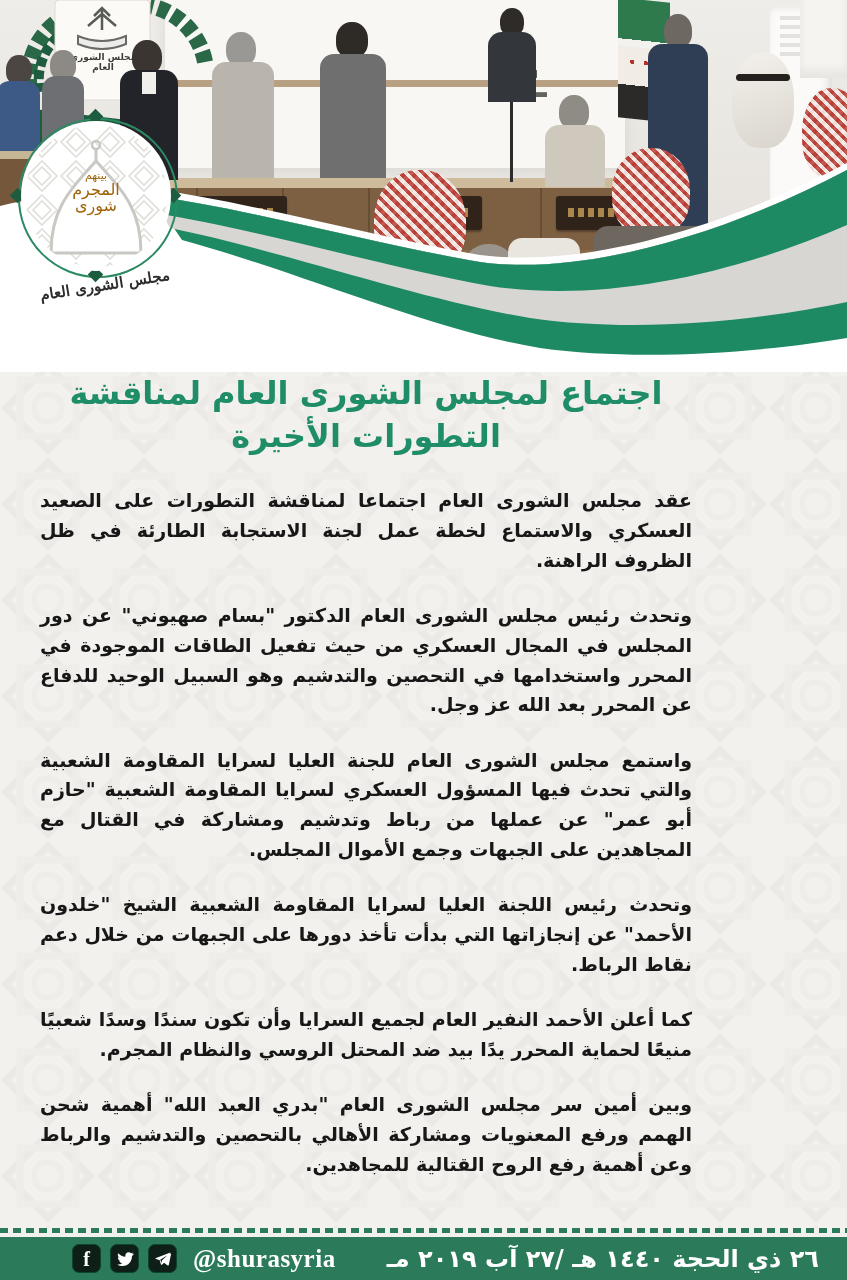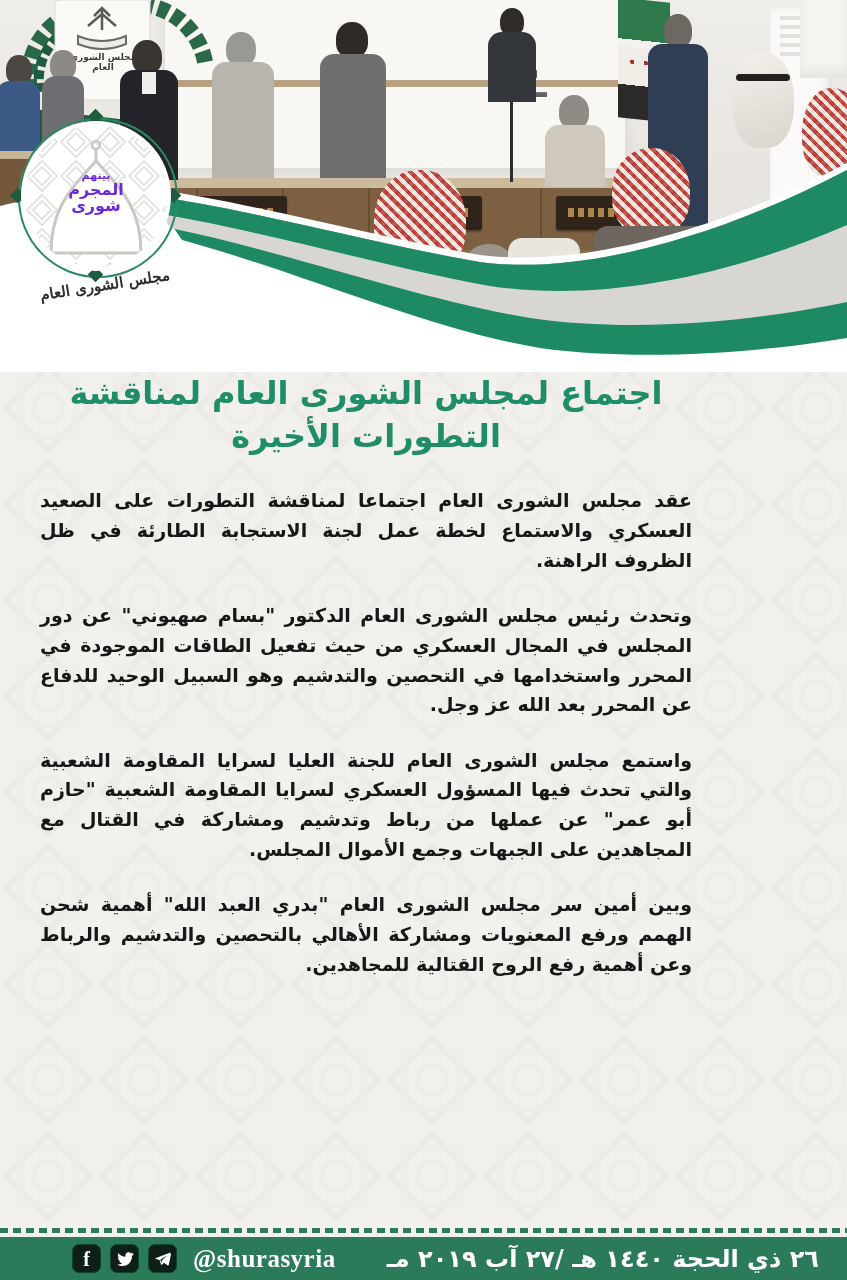--- a/index.html
+++ b/index.html
@@ -61,22 +61,22 @@
   
   .swoosh{position:absolute;top:0;left:0;z-index:10;pointer-events:none;}
 
   
   .logo{position:absolute;top:118px;left:18px;width:170px;height:190px;z-index:12;}
   .logo .ring{position:absolute;top:0;left:0;width:156px;height:156px;border-radius:50%;
       border:2.5px solid #2c8a63;background:transparent;}
   .logo .disc{position:absolute;top:7px;left:7px;width:142px;height:142px;border-radius:50%;
       background:#ffffff;overflow:hidden;box-shadow:0 0 0 4px #fff;}
   .logo .disc svg{position:absolute;top:0;left:0;}
-  .verse{position:absolute;top:52px;left:0;width:156px;text-align:center;color:#6d28d9;
-      font-weight:bold;line-height:1.05;z-index:2;}
+  .verse{position:absolute;top:52px;left:0;width:156px;text-align:center;color:#a16207;
+      font-weight:normal;line-height:1.05;z-index:2;}
   .verse .v-small{font-size:11px;display:block;}
   .verse .v-big{font-size:16px;display:block;}
   .diamond{position:absolute;width:11px;height:11px;background:#1d5c3f;transform:rotate(45deg);}
   .logo .signature{position:absolute;top:158px;left:12px;width:150px;text-align:center;
       color:#2d2d2d;font-size:15px;font-weight:bold;transform:rotate(-9deg);
       font-family:"DejaVu Serif",serif;}
 
   
   .content{position:absolute;top:360px;left:0;width:732px;height:868px;z-index:5;}
   .pattern-bg{position:absolute;top:0;left:0;opacity:.6;}
@@ -251,20 +251,22 @@
           <circle cx="48" cy="48" r="14" fill="none" stroke="#eeebe6" stroke-width="6"></circle>
         </pattern>
       </defs>
       <rect width="847" height="868" fill="url(#arab)"></rect>
     </svg>
     <div class="article">
       <h1 class="title">اجتماع لمجلس الشورى العام لمناقشة التطورات الأخيرة</h1>
       <p class="para">عقد مجلس الشورى العام اجتماعا لمناقشة التطورات على الصعيد العسكري والاستماع لخطة عمل لجنة الاستجابة الطارئة في ظل الظروف الراهنة.</p>
       <p class="para">وتحدث رئيس مجلس الشورى العام الدكتور "بسام صهيوني" عن دور المجلس في المجال العسكري من حيث تفعيل الطاقات الموجودة في المحرر واستخدامها في التحصين والتدشيم وهو السبيل الوحيد للدفاع عن المحرر بعد الله عز وجل.</p>
       <p class="para">واستمع مجلس الشورى العام للجنة العليا لسرايا المقاومة الشعبية والتي تحدث فيها المسؤول العسكري لسرايا المقاومة الشعبية "حازم أبو عمر" عن عملها من رباط وتدشيم ومشاركة في القتال مع المجاهدين على الجبهات وجمع الأموال المجلس.</p>
+      <p class="para">وتحدث رئيس اللجنة العليا لسرايا المقاومة الشعبية الشيخ "خلدون الأحمد" عن إنجازاتها التي بدأت تأخذ دورها على الجبهات من خلال دعم نقاط الرباط.</p>
+      <p class="para">كما أعلن الأحمد النفير العام لجميع السرايا وأن تكون سندًا وسدًا شعبيًا منيعًا لحماية المحرر يدًا بيد ضد المحتل الروسي والنظام المجرم.</p>
       <p class="para">وبين أمين سر مجلس الشورى العام "بدري العبد الله" أهمية شحن الهمم ورفع المعنويات ومشاركة الأهالي بالتحصين والتدشيم والرباط وعن أهمية رفع الروح القتالية للمجاهدين.</p>
     </div>
   </div>
 
   <div class="footer">
     <div class="perforation"></div>
     <div class="bar">
       <div class="socials">
         <div class="soc">
             <span class="fb">f</span>

